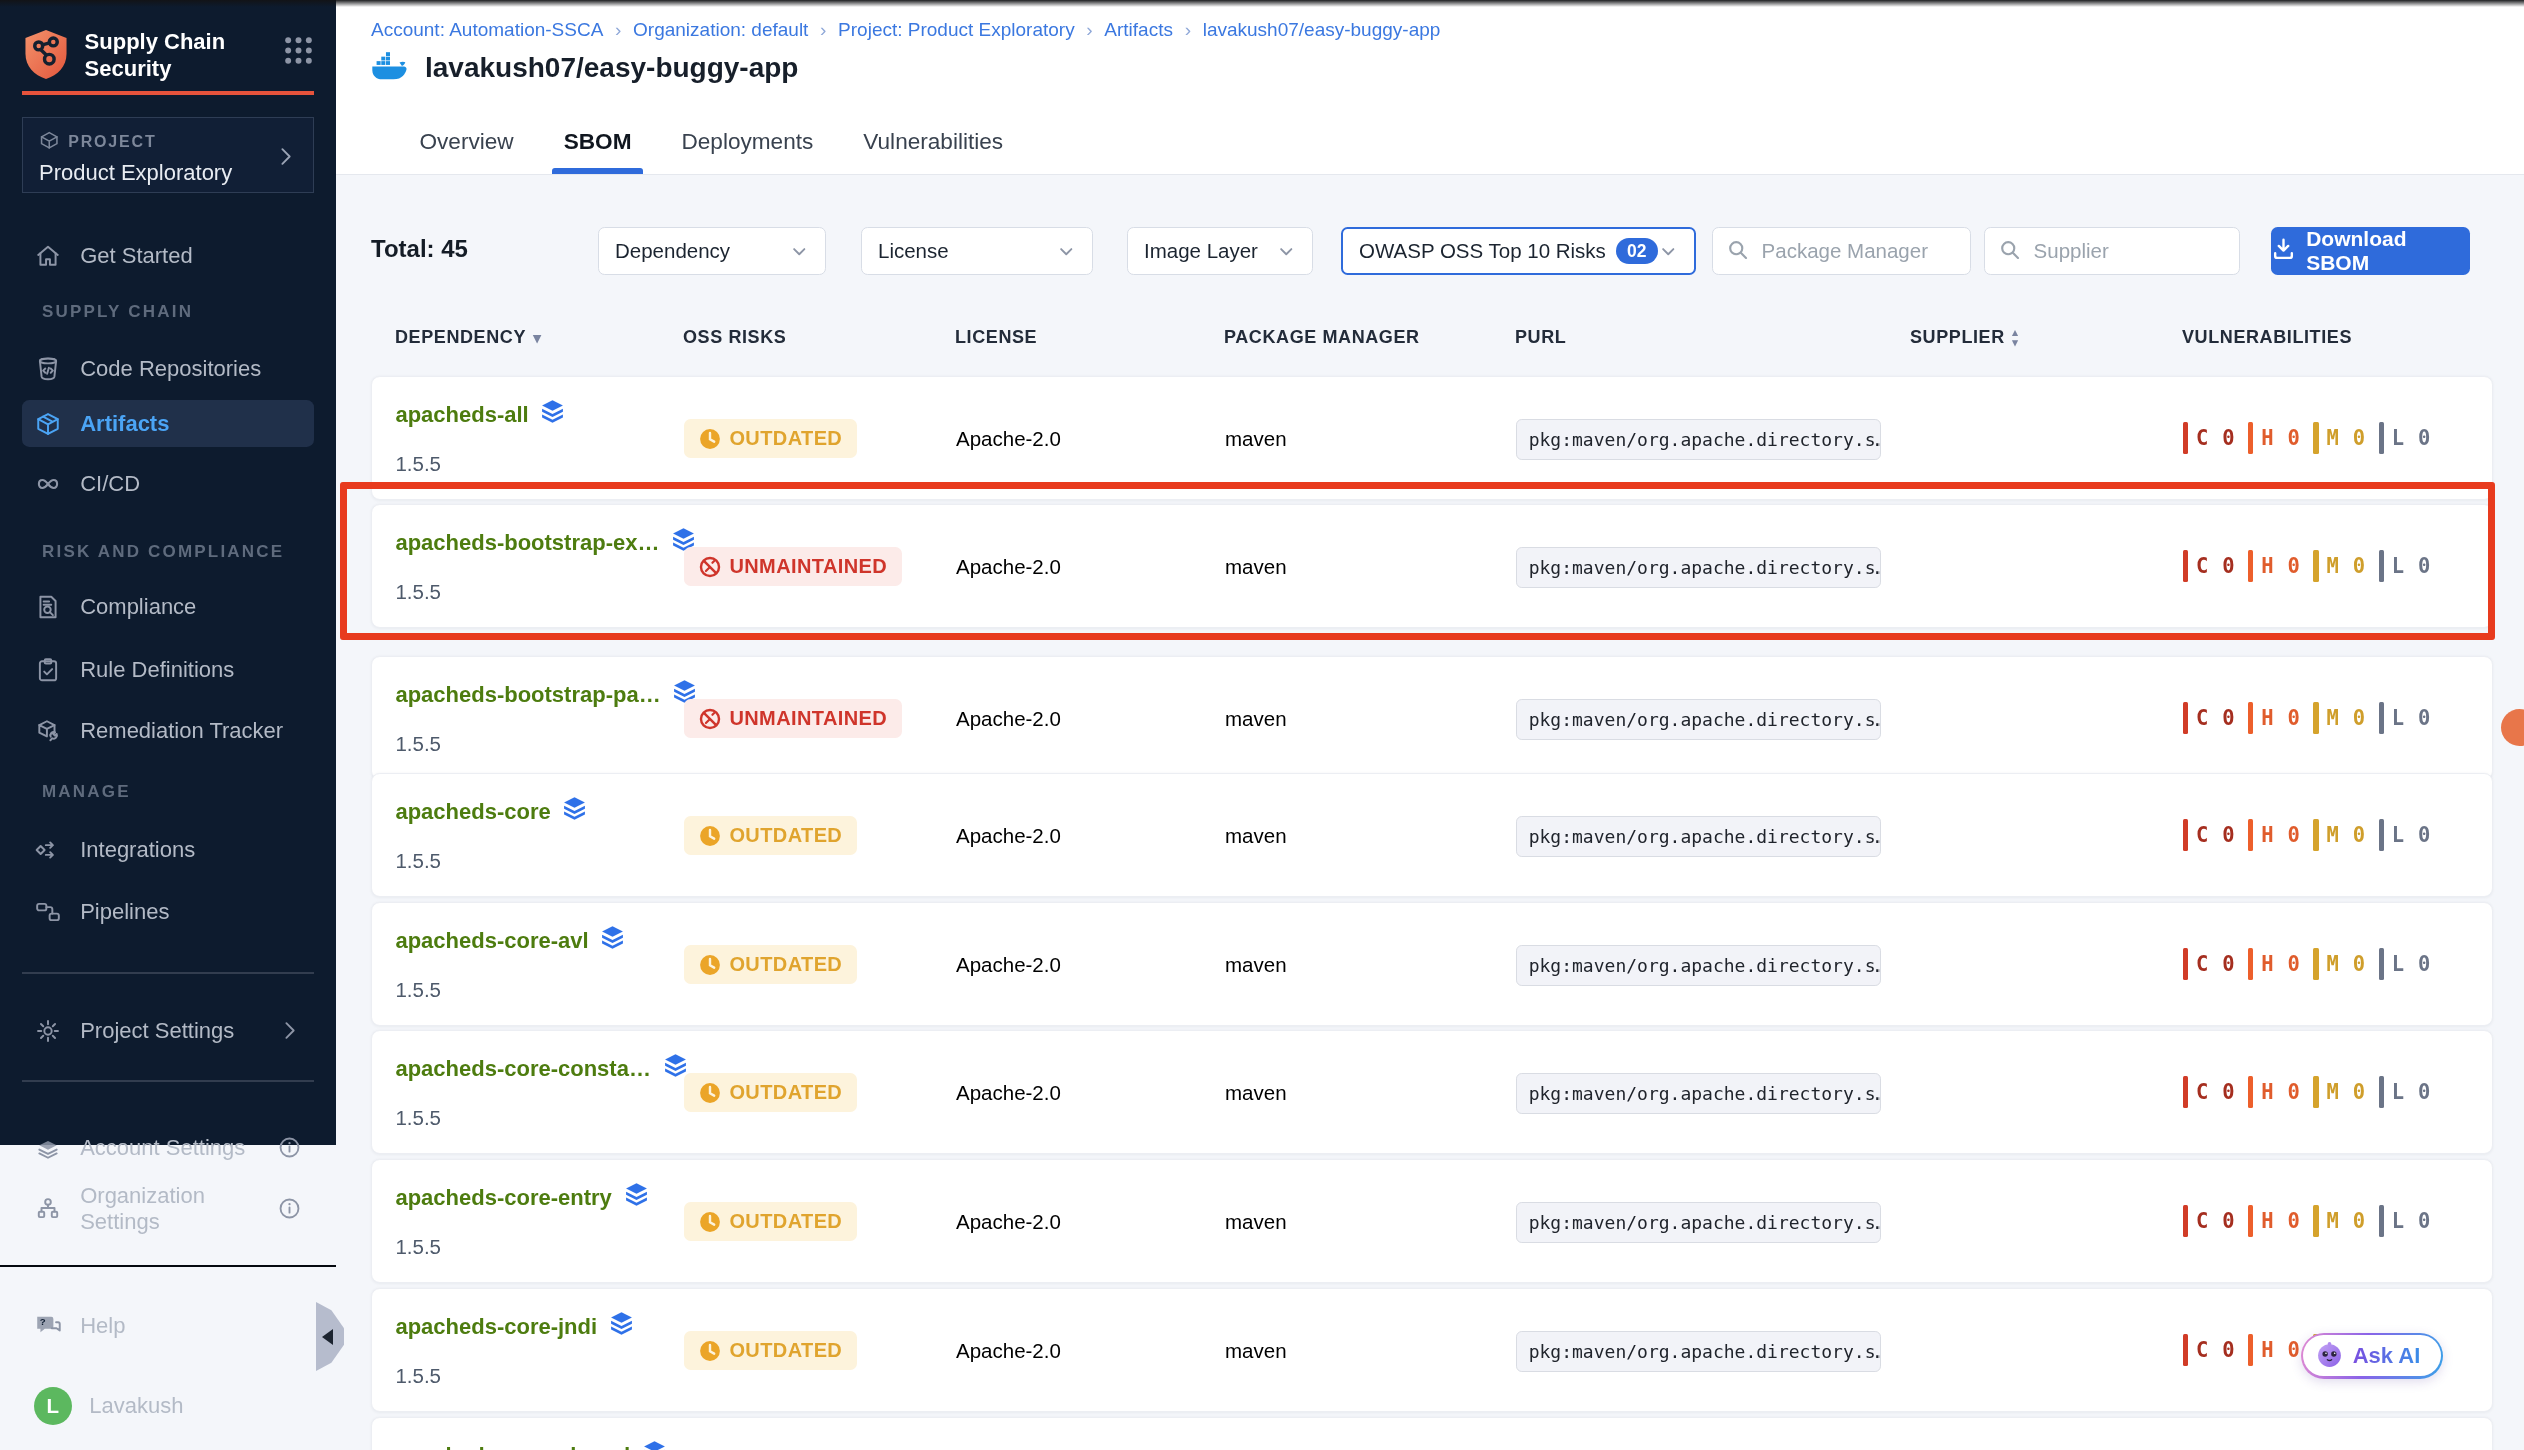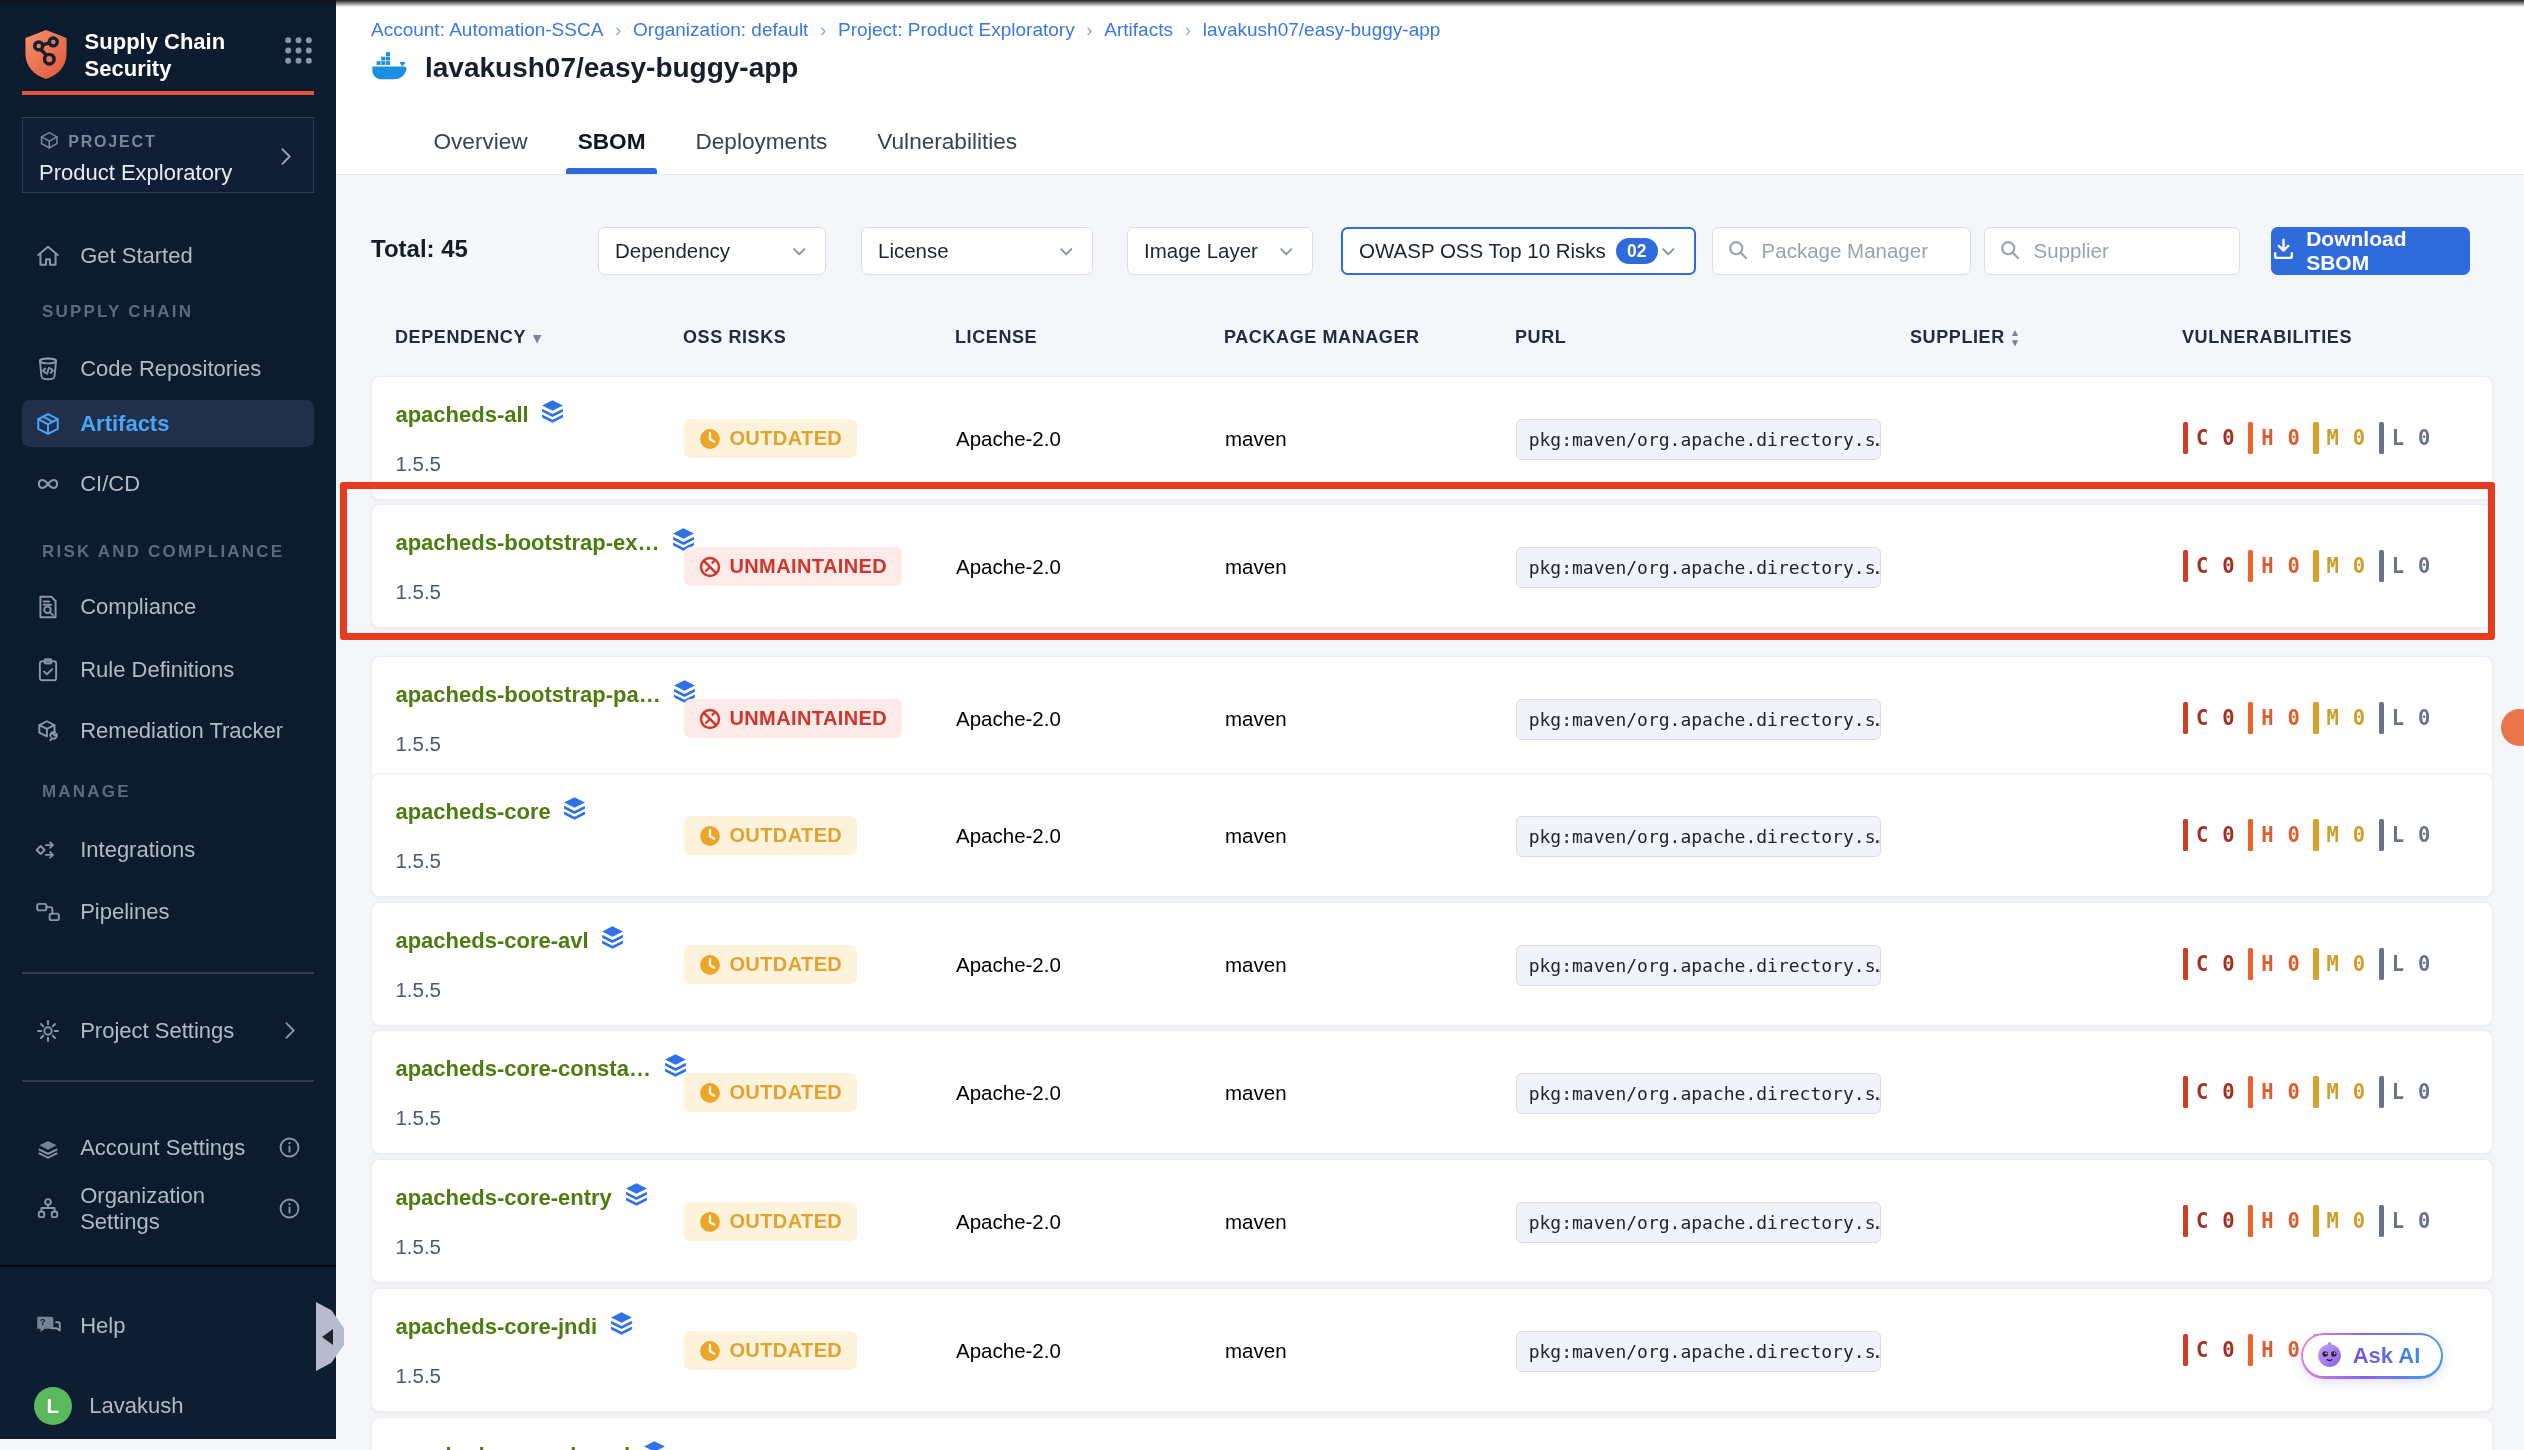--- a/index.html
+++ b/index.html
@@ -1,21 +1,21 @@
 <!DOCTYPE html>
 <html style="font-size:11.7px"><head>
 <meta charset="utf-8">
 <style>
   html,body{margin:0;padding:0;width:2525px;height:1451px;overflow:hidden;position:relative;
     background:#f4f6fa;font-family:"Liberation Sans",sans-serif;-webkit-font-smoothing:antialiased;}
   
   #top-shade{position:absolute;top:0;left:0;right:0;height:7.3px;z-index:80;
     background:linear-gradient(180deg,rgba(18,19,22,.95),rgba(18,19,22,0));}
   
-  .sidebar{position:absolute;left:0;top:0;width:336px;height:1439px;background:#0d1b2e;z-index:10;}
+  .sidebar{position:absolute;left:0;top:0;width:336px;height:1145px;background:#0d1b2e;z-index:10;}
   .side-top{position:absolute;top:28px;left:22px;right:22px;display:flex;align-items:flex-start;gap:14.6px;}
   .logo-title{color:#fff;font-size:22px;font-weight:700;line-height:27px;width:164px;}
   .grid-btn{margin-left:auto;margin-top:7.3px;cursor:pointer;}
   .brand-underline{position:absolute;top:91px;left:22px;right:22px;height:3.7px;background:#e6533c;}
   .project-card{position:absolute;top:117px;left:22px;right:22px;height:76px;background:#111f36;
     border:1.5px solid #2e3d55;border-radius:0;box-sizing:border-box;padding:11.7px 16px;}
   .project-label-row{display:flex;align-items:center;gap:8.8px;color:#7d879a;font-size:16px;
     font-weight:700;letter-spacing:1.8px;}
   .project-name{color:#e8ecf2;font-size:22px;margin-top:5.8px;}
   .project-chevron{position:absolute;right:14.6px;top:26px;color:#9aa3b5;}
@@ -34,21 +34,21 @@
     clip-path:polygon(0 0,55% 12%,100% 38%,100% 62%,55% 88%,0 100%);display:flex;align-items:center;justify-content:center;cursor:pointer;}
   .collapse-tri{width:0;height:0;border-top:8px solid transparent;border-bottom:8px solid transparent;
     border-right:11.7px solid #1c2430;margin-right:4.4px;}
   
   .header{position:absolute;left:336px;top:0;right:0;height:174px;background:#fff;border-bottom:1.5px solid #e5e8ee;z-index:5;}
   .breadcrumb{position:absolute;left:35px;top:19px;display:flex;align-items:center;gap:11.7px;font-size:19px;color:#3b78e0;}
   .crumb{cursor:pointer;}
   .crumb-sep{color:#8fa8d8;}
   .title-row{position:absolute;left:35px;top:51px;display:flex;align-items:center;gap:16px;}
   .page-title{font-size:28px;font-weight:700;color:#171f2a;}
-  .tabs{position:absolute;left:96px;bottom:0;display:flex;gap:47px;}
+  .tabs{position:absolute;left:82px;bottom:0;display:flex;gap:47px;}
   .tab{position:relative;font-size:22.6px;color:#39424f;padding:0 1.5px 19px;cursor:pointer;}
   .tab.active{color:#10161f;font-weight:700;}
   .tab.active::after{content:"";position:absolute;left:-10.2px;right:-10.2px;bottom:0;height:5.8px;background:#2f6bdb;
     border-radius:2.9px 2.9px 0 0;}
   
   .total-wrap{position:absolute;left:371px;top:235px;font-size:24px;font-weight:700;color:#141c26;z-index:3;}
   .select{position:absolute;top:227px;height:48px;background:#fff;border:1.5px solid #d8dde6;border-radius:6.6px;
     box-sizing:border-box;display:flex;align-items:center;padding:0 16px;font-size:20.5px;color:#1b2430;cursor:pointer;z-index:3;}
   .select .sel-caret{margin-left:auto;color:#8d95a6;display:flex;}
   .select-active{border:2.2px solid #2f6bdb;}

